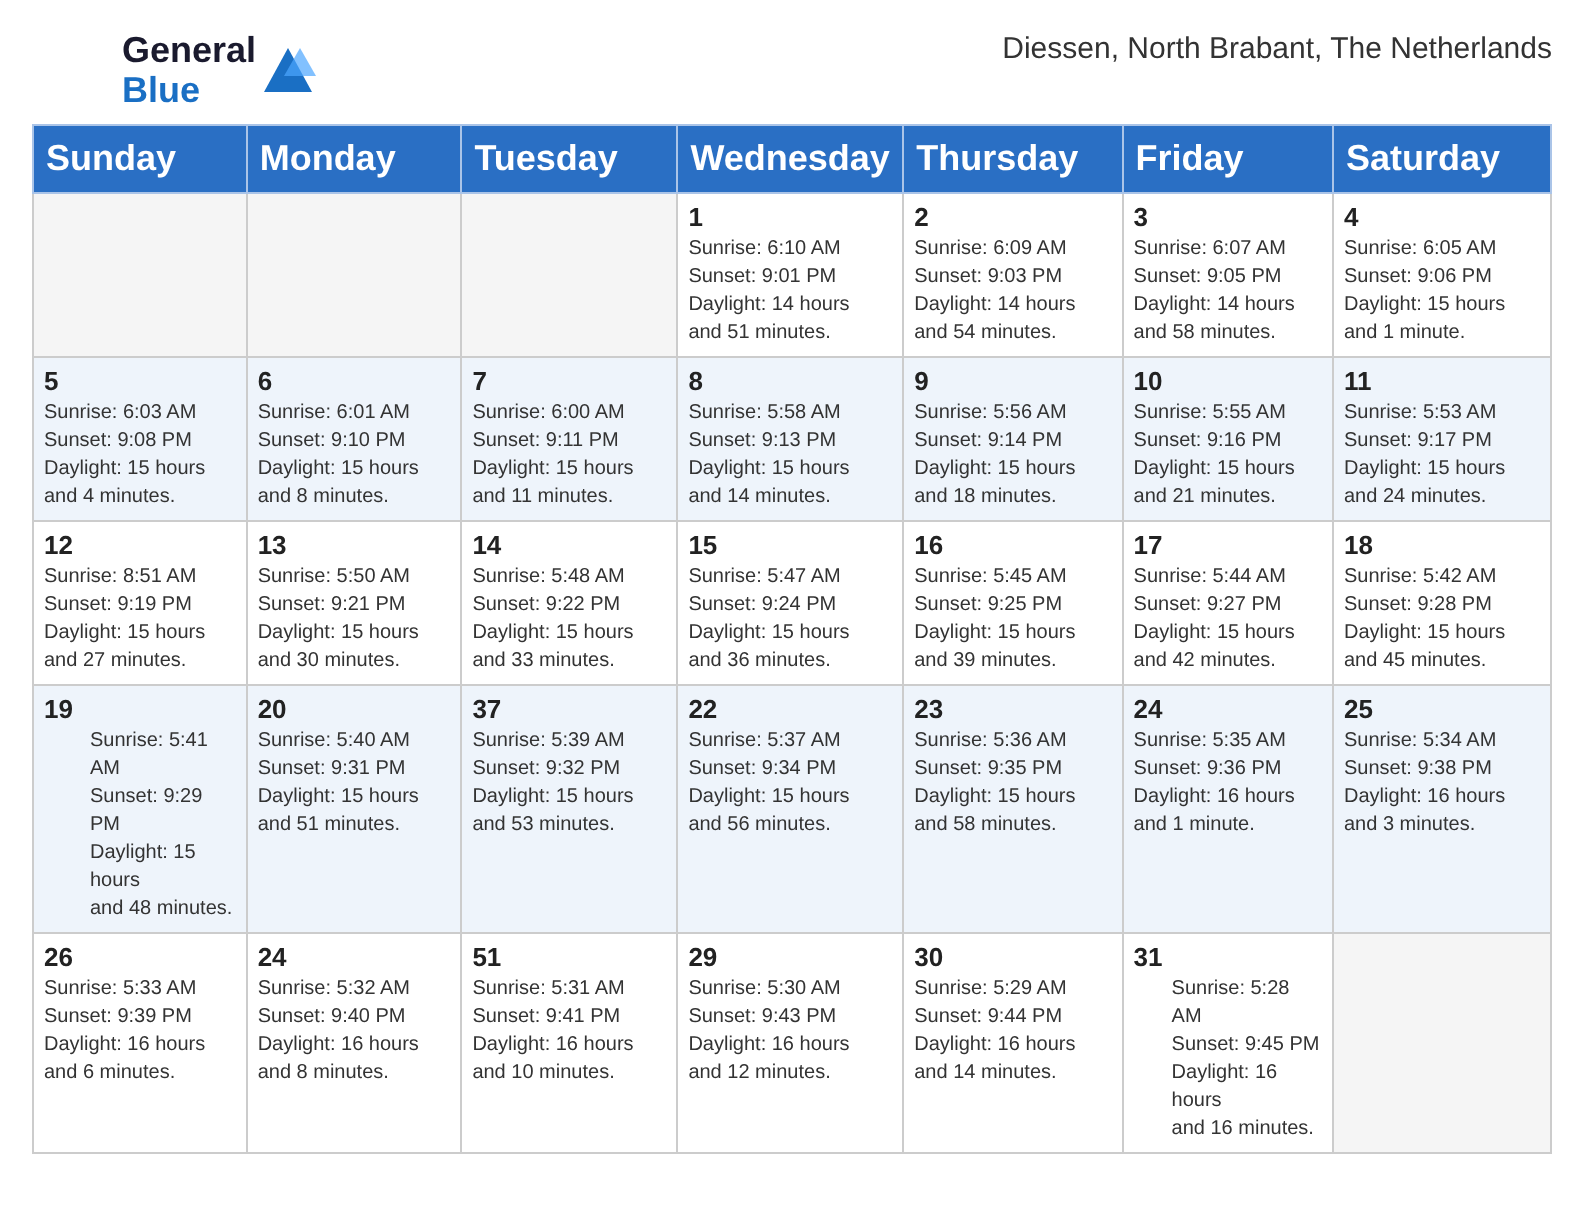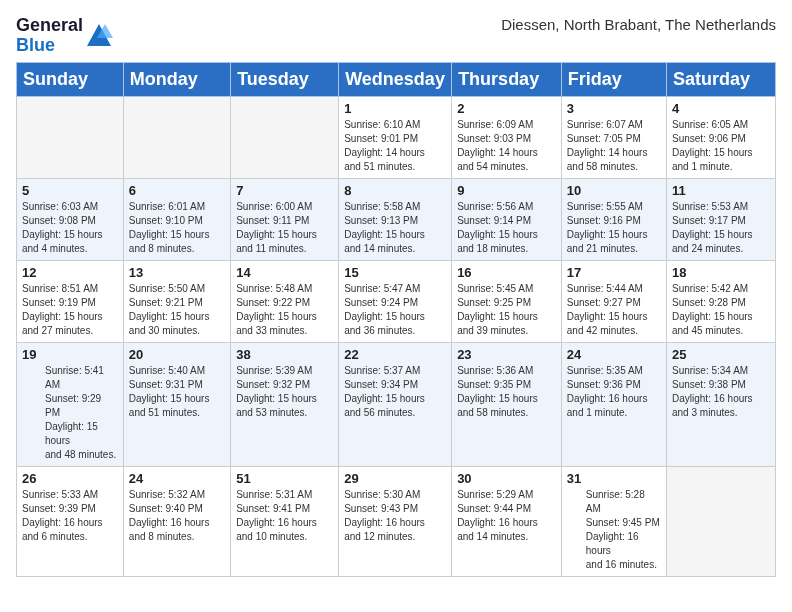--- a/index.html
+++ b/index.html
@@ -8,20 +8,21 @@
       background: #fff;
       width: 792px;
       min-height: 612px;
       padding: 16px;
     }
     .header {
       display: flex;
       justify-content: space-between;
       align-items: flex-start;
       margin-bottom: 4px;
+      margin-left: 45px;
     }
     .logo {
       display: flex;
       align-items: center;
     }
     .logo-text {
       display: flex;
       flex-direction: column;
       line-height: 1.1;
     }
@@ -140,21 +141,21 @@
         <td>
           <span class="day-number">2</span>
           <div class="day-info" style="white-space: pre-line;">Sunrise: 6:09 AM
 Sunset: 9:03 PM
 Daylight: 14 hours
 and 54 minutes.</div>
         </td>
         <td>
           <span class="day-number">3</span>
           <div class="day-info" style="white-space: pre-line;">Sunrise: 6:07 AM
-Sunset: 7:05 PM
+Sunset: 9:05 PM
 Daylight: 14 hours
 and 58 minutes.</div>
         </td>
         <td>
           <span class="day-number">4</span>
           <div class="day-info" style="white-space: pre-line;">Sunrise: 6:05 AM
 Sunset: 9:06 PM
 Daylight: 15 hours
 and 1 minute.</div>
         </td>
@@ -270,21 +271,21 @@
 and 48 minutes.</div>
         </td>
         <td>
           <span class="day-number">20</span>
           <div class="day-info" style="white-space: pre-line;">Sunrise: 5:40 AM
 Sunset: 9:31 PM
 Daylight: 15 hours
 and 51 minutes.</div>
         </td>
         <td>
-          <span class="day-number">38</span>
+          <span class="day-number">37</span>
           <div class="day-info" style="white-space: pre-line;">Sunrise: 5:39 AM
 Sunset: 9:32 PM
 Daylight: 15 hours
 and 53 minutes.</div>
         </td>
         <td>
           <span class="day-number">22</span>
           <div class="day-info" style="white-space: pre-line;">Sunrise: 5:37 AM
 Sunset: 9:34 PM
 Daylight: 15 hours

